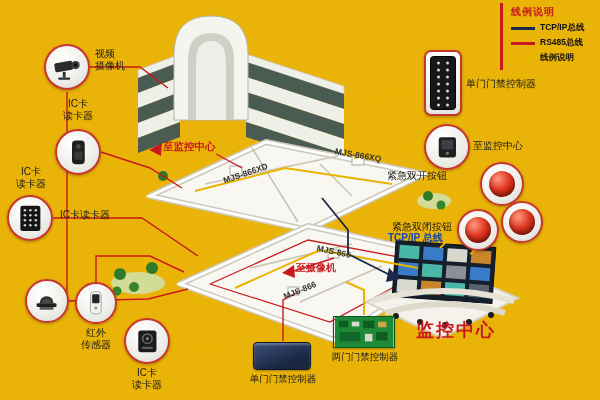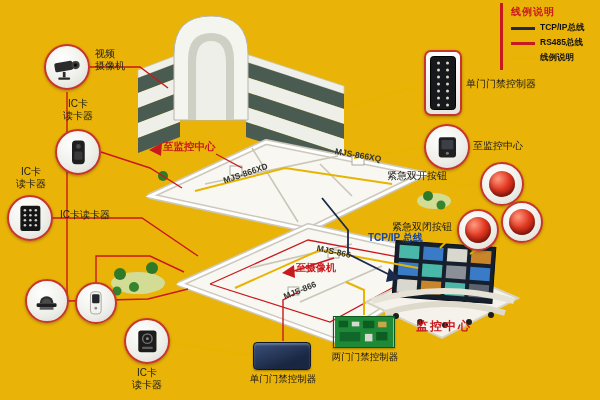--- a/index.html
+++ b/index.html
@@ -39,21 +39,21 @@
   .mjs280 svg { display:block; width:100%; height:100%; }
 
   
   .dlabel { position:absolute; font-size:10px; line-height:1.18; font-weight:normal; color:#1a1a1a; }
   .dlabel span { display:block; white-space:nowrap; }
   .center { text-align:center; }
   .note { position:absolute; font-weight:bold; white-space:nowrap; }
   .red-note { color:#c8191e; font-size:10.5px; }
   .blue-note { color:#1246a8; font-size:10px; }
   .mjs-note { color:#33342e; font-size:8.5px; transform-origin:left top; }
-  .big-red { color:#c8191e; font-size:12px; letter-spacing:2px; }
+  .big-red { color:#c8191e; font-size:18px; letter-spacing:2px; }
 </style>
 </head>
 <body>
 
 <div class="stage">
 
   <svg class="scene" width="600" height="400" viewBox="0 0 600 400">
 
     <g>
       <polygon points="138,70 180,54 180,62 138,78" fill="#f0f0ea" stroke="#c5c5bb" stroke-width="0.8"></polygon>
@@ -242,20 +242,24 @@
     </svg>
   </div>
 
   <div class="device-ring" style="left:75px;top:282px;width:42px;height:42px">
     <svg viewBox="0 0 36 36">
       <rect x="11.5" y="4.5" width="13" height="27" rx="4" fill="#f2f2ee" stroke="#9a9a92"></rect>
       <rect x="13.5" y="7.5" width="9" height="11" rx="1.5" fill="#23272b"></rect>
       <circle cx="18" cy="24.5" r="1.6" fill="#8a8a84"></circle>
     </svg>
   </div>
+  <div class="dlabel center" style="left:74px;top:327px;width:44px">
+    <span>红外</span>
+    <span>传感器</span>
+  </div>
 
   <div class="device-ring" style="left:124px;top:318px;width:46px;height:46px">
     <svg viewBox="0 0 36 36">
       <rect x="8" y="6" width="20" height="24" rx="3" fill="#1c1c1c"></rect>
       <circle cx="18" cy="15" r="5.2" fill="none" stroke="#6e6e6e" stroke-width="1.6"></circle>
       <circle cx="18" cy="15" r="1.6" fill="#8b8b8b"></circle>
       <rect x="12" y="24" width="12" height="2.4" rx="1" fill="#5c5c5c"></rect>
     </svg>
   </div>
   <div class="dlabel center" style="left:125px;top:367px;width:44px">
@@ -333,19 +337,19 @@
   <div class="device-ring" style="left:457px;top:209px;width:42px;height:42px">
     <div class="dome"></div>
   </div>
   <div class="device-ring" style="left:501px;top:201px;width:42px;height:42px">
     <div class="dome"></div>
   </div>
 
   <div class="note red-note" style="left:163px;top:140px">至监控中心</div>
   <div class="note mjs-note" style="left:222px;top:176px;transform:rotate(-19deg)">MJS-866XD</div>
   <div class="note mjs-note" style="left:336px;top:146px;transform:rotate(10deg)">MJS-866XQ</div>
-  <div class="note blue-note" style="left:368px;top:231px">TCP/IP 总线</div>
+  <div class="note blue-note" style="left:388px;top:231px">TCP/IP 总线</div>
   <div class="note red-note" style="left:296px;top:261px;font-size:10px">至摄像机</div>
   <div class="note mjs-note" style="left:318px;top:243px;transform:rotate(12deg)">MJS-866</div>
   <div class="note mjs-note" style="left:282px;top:292px;transform:rotate(-22deg)">MJS-866</div>
   <div class="note big-red" style="left:416px;top:318px">监控中心</div>
 
 </div>
 
 </body></html>

